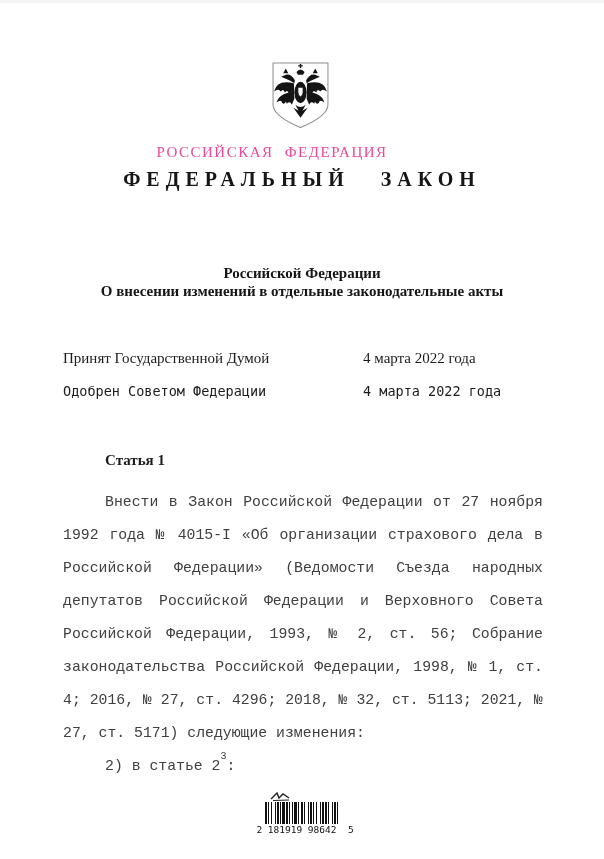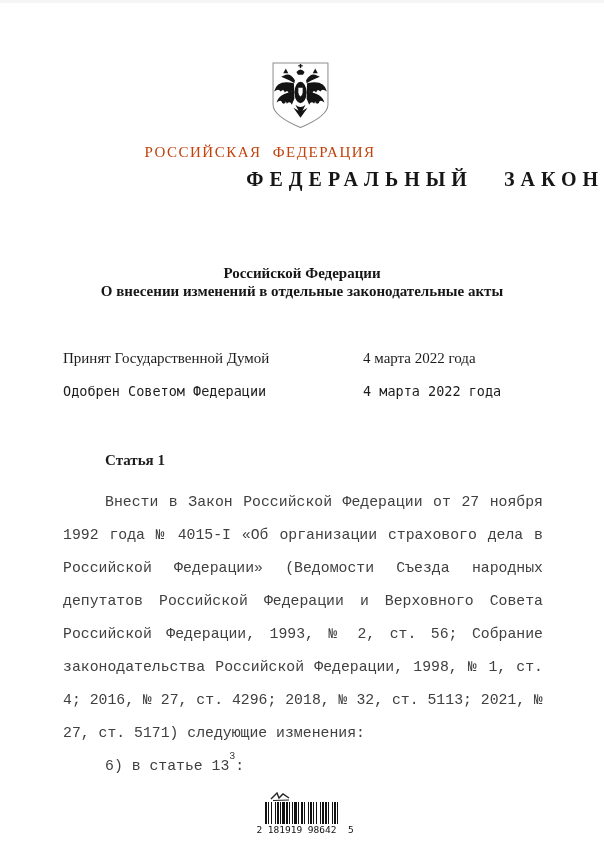--- a/index.html
+++ b/index.html
@@ -9,27 +9,27 @@
     width:604px;height:859px;
     background:#ffffff;
     font-family:"Liberation Serif", serif;
     color:#1c1c1c;
     overflow:hidden;
   }
   .top-strip{position:absolute;top:0;left:0;width:604px;height:3px;background:#f5f5f5;}
   .emblem{position:absolute;top:60px;left:270px;width:61px;height:71px;}
   .emblem svg{width:100%;height:100%;display:block;}
   .country{
-    position:absolute;top:144px;left:4px;width:512px;
+    position:absolute;top:144px;left:16px;width:512px;
     text-align:center;font-size:15px;letter-spacing:1.5px;word-spacing:6px;
-    color:#c2410c;
+    color:#ec4899;
   }
   .doc-type{
     position:absolute;top:168px;left:0;width:604px;
-    text-align:right;font-size:20px;font-weight:bold;
+    text-align:center;font-size:20px;font-weight:bold;
     letter-spacing:6px;word-spacing:20px;color:#161616;
   }
   .law-title{
     position:absolute;top:264px;left:62px;width:480px;
     text-align:center;font-weight:bold;font-size:15px;line-height:18px;
     color:#161616;
   }
   .adoption{
     position:absolute;top:342px;left:63px;width:478px;
     font-size:15px;
@@ -112,21 +112,21 @@
       <span>Одобрен Советом Федерации</span>
       <span>4 марта 2022 года</span>
     </div>
   </div>
 
   <div class="article-heading">Статья 1</div>
 
   <div class="para para-main">Внести в Закон Российской Федерации от 27 ноября 1992 года № 4015-I «Об организации страхового дела в Российской Федерации» (Ведомости Съезда народных депутатов Российской Федерации и Верховного Совета Российской Федерации, 1993, № 2, ст. 56; Собрание законодательства Российской Федерации, 1998, № 1, ст. 4; 2016, № 27, ст. 4296; 2018, № 32, ст. 5113; 2021, № 27, ст. 5171) следующие изменения:</div>
 
 
-  <div class="para para-item2"><span>6) в статье 13</span><sup class="fn">3</sup><span>:</span></div>
+  <div class="para para-item2"><span>2) в статье 2</span><sup class="fn">3</sup><span>:</span></div>
 
   <div class="barcode-block">
     <svg class="stamp-mark" viewBox="0 0 24 11">
       <path d="M2 8 L8 2 L10 7 L14 3 L20 7" fill="none" stroke="#222" stroke-width="1.4"></path>
       <path d="M4 9.5 L20 9" fill="none" stroke="#222" stroke-width="1.2"></path>
     </svg>
     <div class="bars" id="bars"><i class="b" style="width: 2px;"></i><i style="width: 1px;"></i><i class="b" style="width: 1px;"></i><i style="width: 2px;"></i><i class="b" style="width: 1px;"></i><i style="width: 3px;"></i><i class="b" style="width: 1px;"></i><i style="width: 1px;"></i><i class="b" style="width: 2px;"></i><i style="width: 1px;"></i><i class="b" style="width: 1px;"></i><i style="width: 1px;"></i><i class="b" style="width: 3px;"></i><i style="width: 1px;"></i><i class="b" style="width: 2px;"></i><i style="width: 1px;"></i><i class="b" style="width: 1px;"></i><i style="width: 2px;"></i><i class="b" style="width: 1px;"></i><i style="width: 1px;"></i><i class="b" style="width: 3px;"></i><i style="width: 1px;"></i><i class="b" style="width: 1px;"></i><i style="width: 2px;"></i><i class="b" style="width: 2px;"></i><i style="width: 1px;"></i><i class="b" style="width: 1px;"></i><i style="width: 3px;"></i><i class="b" style="width: 1px;"></i><i style="width: 1px;"></i><i class="b" style="width: 2px;"></i><i style="width: 1px;"></i><i class="b" style="width: 1px;"></i><i style="width: 2px;"></i><i class="b" style="width: 1px;"></i><i style="width: 3px;"></i><i class="b" style="width: 1px;"></i><i style="width: 1px;"></i><i class="b" style="width: 2px;"></i><i style="width: 1px;"></i><i class="b" style="width: 2px;"></i><i style="width: 1px;"></i><i class="b" style="width: 1px;"></i><i style="width: 3px;"></i><i class="b" style="width: 1px;"></i><i style="width: 1px;"></i><i class="b" style="width: 2px;"></i><i style="width: 1px;"></i><i class="b" style="width: 1px;"></i><i style="width: 2px;"></i></div>
     <div class="barcode-number">2 181919 98642  5</div>
   </div>
 </div>

